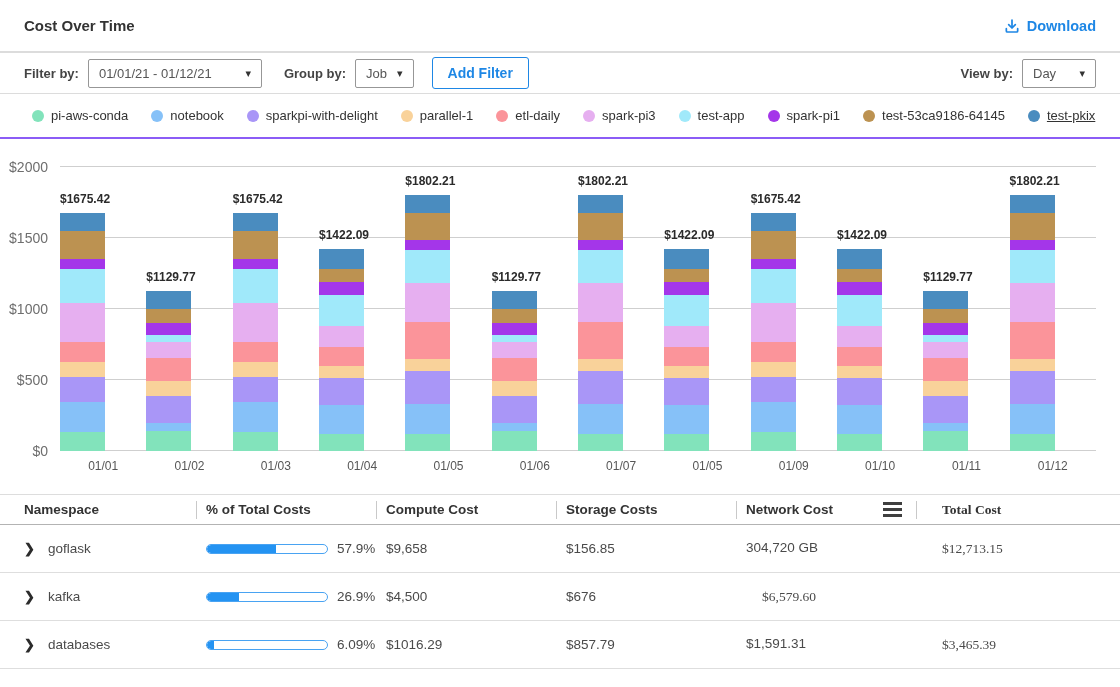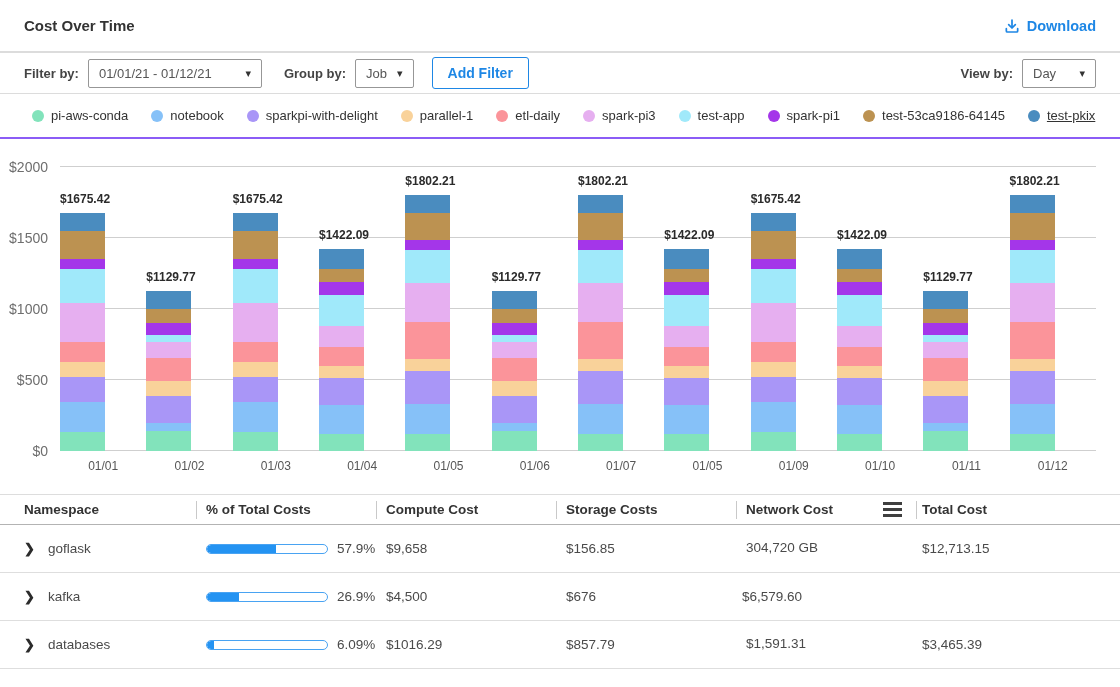--- a/index.html
+++ b/index.html
@@ -57,21 +57,21 @@
   .xdate { flex:1; text-align:center; font-size:12px; color:#565656; }
 
   
   .tbl { margin-top:9px; border-top:1px solid #ddd; }
   .trow { display:flex; align-items:center; }
   .thead { height:30px; border-bottom:1px solid #b3b3b3; font-weight:bold;
     font-size:13.5px; color:#333; }
   .tbody-row { height:48px; border-bottom:1px solid #dedede; font-size:13.5px; color:#4a4a4a; }
   .c1 { flex:0 0 196px; padding-left:24px; display:flex; align-items:center; gap:13px; }
   .c2,.c3,.c4,.c5 { flex:0 0 180px; padding-left:10px; position:relative; }
-  .c6 { flex:1; padding-left:6px; position:relative; }
+  .c6 { flex:1; padding-left:26px; position:relative;font-family:Liberation Serif, serif; }
   .thead .c2::before, .thead .c3::before, .thead .c4::before,
   .thead .c5::before, .thead .c6::before { content:""; position:absolute; left:0;
     top:50%; transform:translateY(-50%); width:1px; height:18px; background:#c9c9c9; }
   .c5 { display:flex; align-items:center; }
   .burger { margin-left:auto; margin-right:14px; display:flex; flex-direction:column;
     gap:3px; cursor:pointer; }
   .burger span { display:block; width:19px; height:3px; background:#3f3f3f; }
   .chev { color:#2b2b2b; font-size:13px; font-weight:bold; cursor:pointer; }
   .ns-name { cursor:default; }
   .pctcell { display:flex; align-items:center; gap:9px; }

